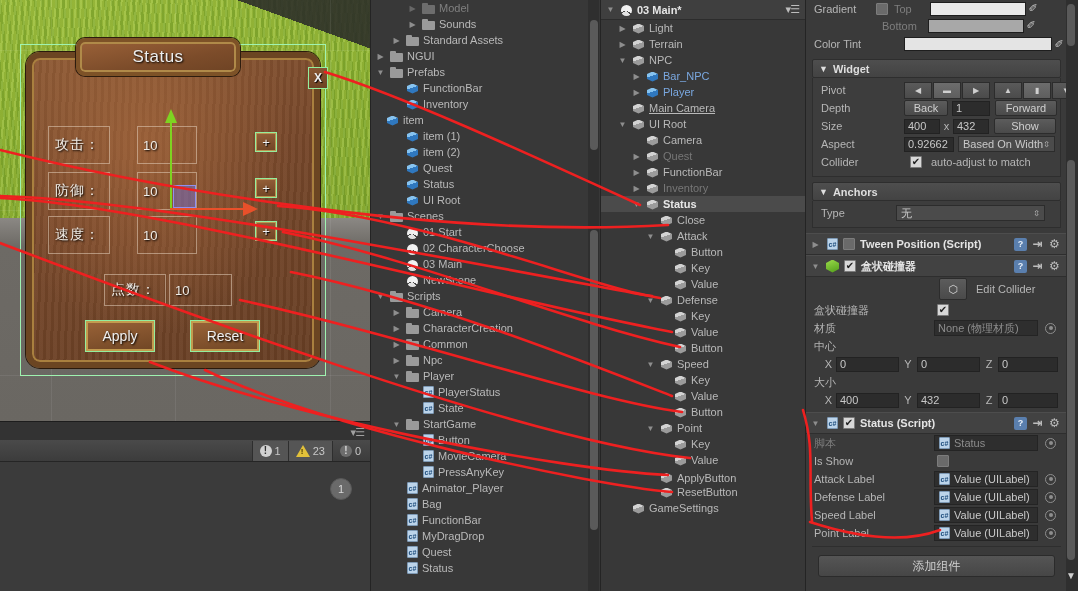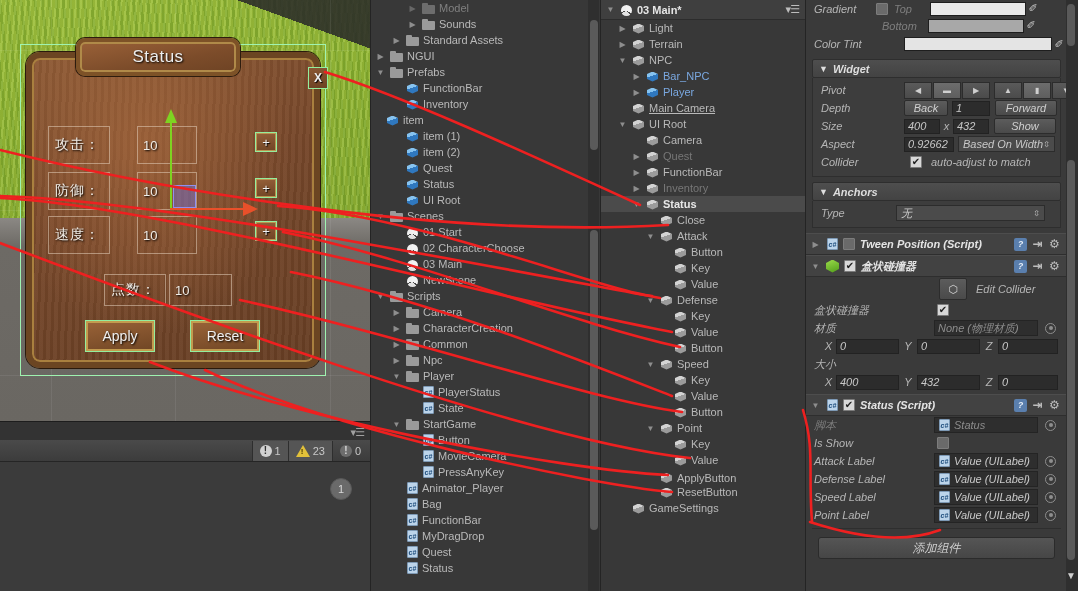--- a/index.html
+++ b/index.html
@@ -210,21 +210,21 @@
     clip-path: polygon(50% 0,100% 26%,100% 74%,50% 100%,0 74%,0 26%);
   }
   .scrollbar {
     position:absolute; right:2px; width:8px; border-radius:4px; background:#5a5a5a;
   }
   .scroll-track { position:absolute; right:1px; top:0; width:11px; bottom:0; background:#2f2f2f; }
 
   
   #inspector {
     position:absolute; left:805px; top:0; width:273px; height:591px;
-    background:#3a3a3a; border-left:1px solid #242424; overflow:hidden;font-style:italic;
+    background:#3a3a3a; border-left:1px solid #242424; overflow:hidden;
   }
   .insp-inner{ position:absolute; left:0; top:0; width:261px; height:591px; }
   .irow { display:flex; align-items:center; height:18px; padding-left:8px; font-size:11px; color:#b6b6b6; }
   .ilabel { width:62px; flex:0 0 62px; }
   .ifield {
     background:#2c2c2c; border:1px solid #222; height:15px; color:#c8c8c8;
     font-size:11px; padding:0 3px; display:flex; align-items:center;
   }
   .ibtn {
     background: linear-gradient(180deg,#5c5c5c,#4a4a4a); border:1px solid #2c2c2c;
@@ -820,20 +820,23 @@
     <span class="chk" style="margin-left:61px;">✔</span>
   </div>
   <div class="irow">
     <span class="ilabel">材质</span>
     <span class="objfield dim" style="width:104px;margin-left:58px;">
       <span>None (物理材质)</span>
     </span>
     <span class="radio-o" style="margin-left:7px;"></span>
   </div>
   <div class="irow">
+    <span class="ilabel">中心</span>
+  </div>
+  <div class="irow">
     <span style="width:22px;text-align:right;padding-right:4px;">X</span>
     <span class="ifield" style="width:63px;">0</span>
     <span style="width:18px;text-align:center;">Y</span>
     <span class="ifield" style="width:63px;">0</span>
     <span style="width:18px;text-align:center;">Z</span>
     <span class="ifield" style="width:60px;">0</span>
   </div>
   <div class="irow">
     <span class="ilabel">大小</span>
   </div>

